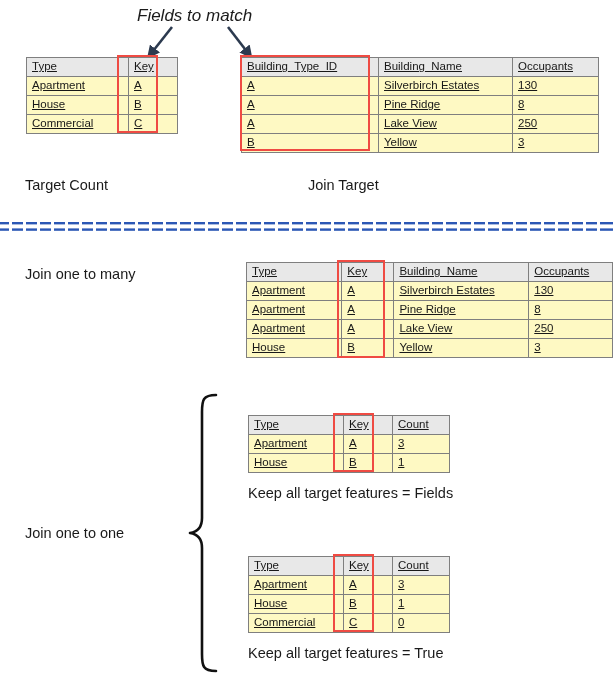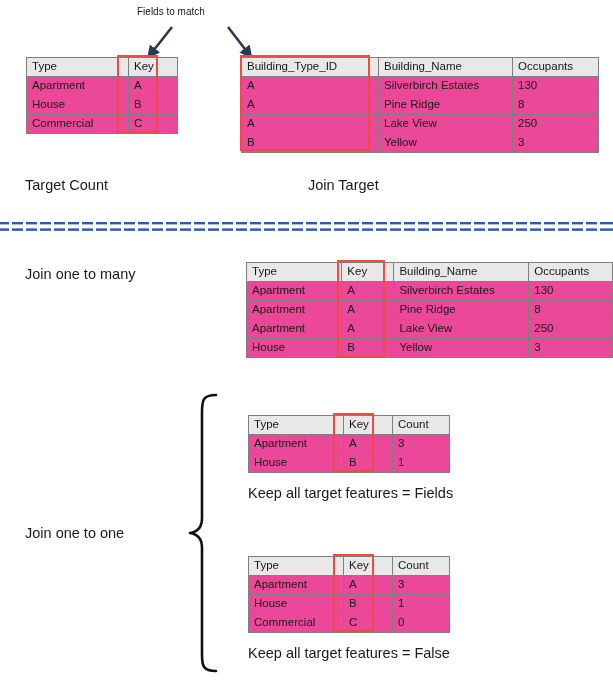--- a/index.html
+++ b/index.html
@@ -11,23 +11,24 @@
     overflow:hidden;
     color:#181818;
     -webkit-font-smoothing:antialiased;
   }
   .abs{position:absolute;}
 
   
   table.dt{
     border-collapse:collapse;
     table-layout:fixed;
-    background:#ec4899;
+    background:#fef9c3;
     font-size:11.5px;
     line-height:1;
+    text-decoration:underline;
   }
   table.dt th, table.dt td{
     border:1px solid #7f7f7f;
     padding:3px 4px 3px 5px;
     text-align:left;
     font-weight:normal;
     height:12px;
     white-space:nowrap;
     overflow:hidden;
     font-size:11.5px;
@@ -62,21 +63,21 @@
     left:0;top:222px;
     width:613px;height:9px;
   }
 
   
   svg.ovl{position:absolute;overflow:visible;}
 </style>
 </head>
 <body>
 
-<div class="lbl" style="left:137px;top:7px;font-size:10px;">Fields to match</div>
+<div class="lbl" style="left:137px;top:7px;font-size:17px;font-style:italic;">Fields to match</div>
 
 <svg class="ovl" style="left:0;top:0;width:613px;height:70px;">
   <defs>
     <marker id="ah" markerWidth="5" markerHeight="5" refX="2.2" refY="2.5" orient="auto" markerUnits="strokeWidth">
       <path d="M0,0 L5,2.5 L0,5 z" fill="#2c3a4f"></path>
     </marker>
   </defs>
   <line x1="172" y1="27" x2="151.5" y2="53" stroke="#2c3a4f" stroke-width="2.6" marker-end="url(#ah)"></line>
 </svg>
 <svg class="ovl" style="left:0;top:0;width:613px;height:70px;">
@@ -305,14 +306,14 @@
         <td>Commercial</td>
         <td>C</td>
         <td>0</td>
       </tr>
     </tbody>
   </table>
 </div>
 <div class="hl" style="left:333px;top:554px;width:41px;height:78px;"></div>
 
 <div class="lbl big" style="left:248px;top:646px;">
-  <span>Keep all target features = </span><b>False</b>
+  <span>Keep all target features = </span><b>True</b>
 </div>
 
 </body></html>

